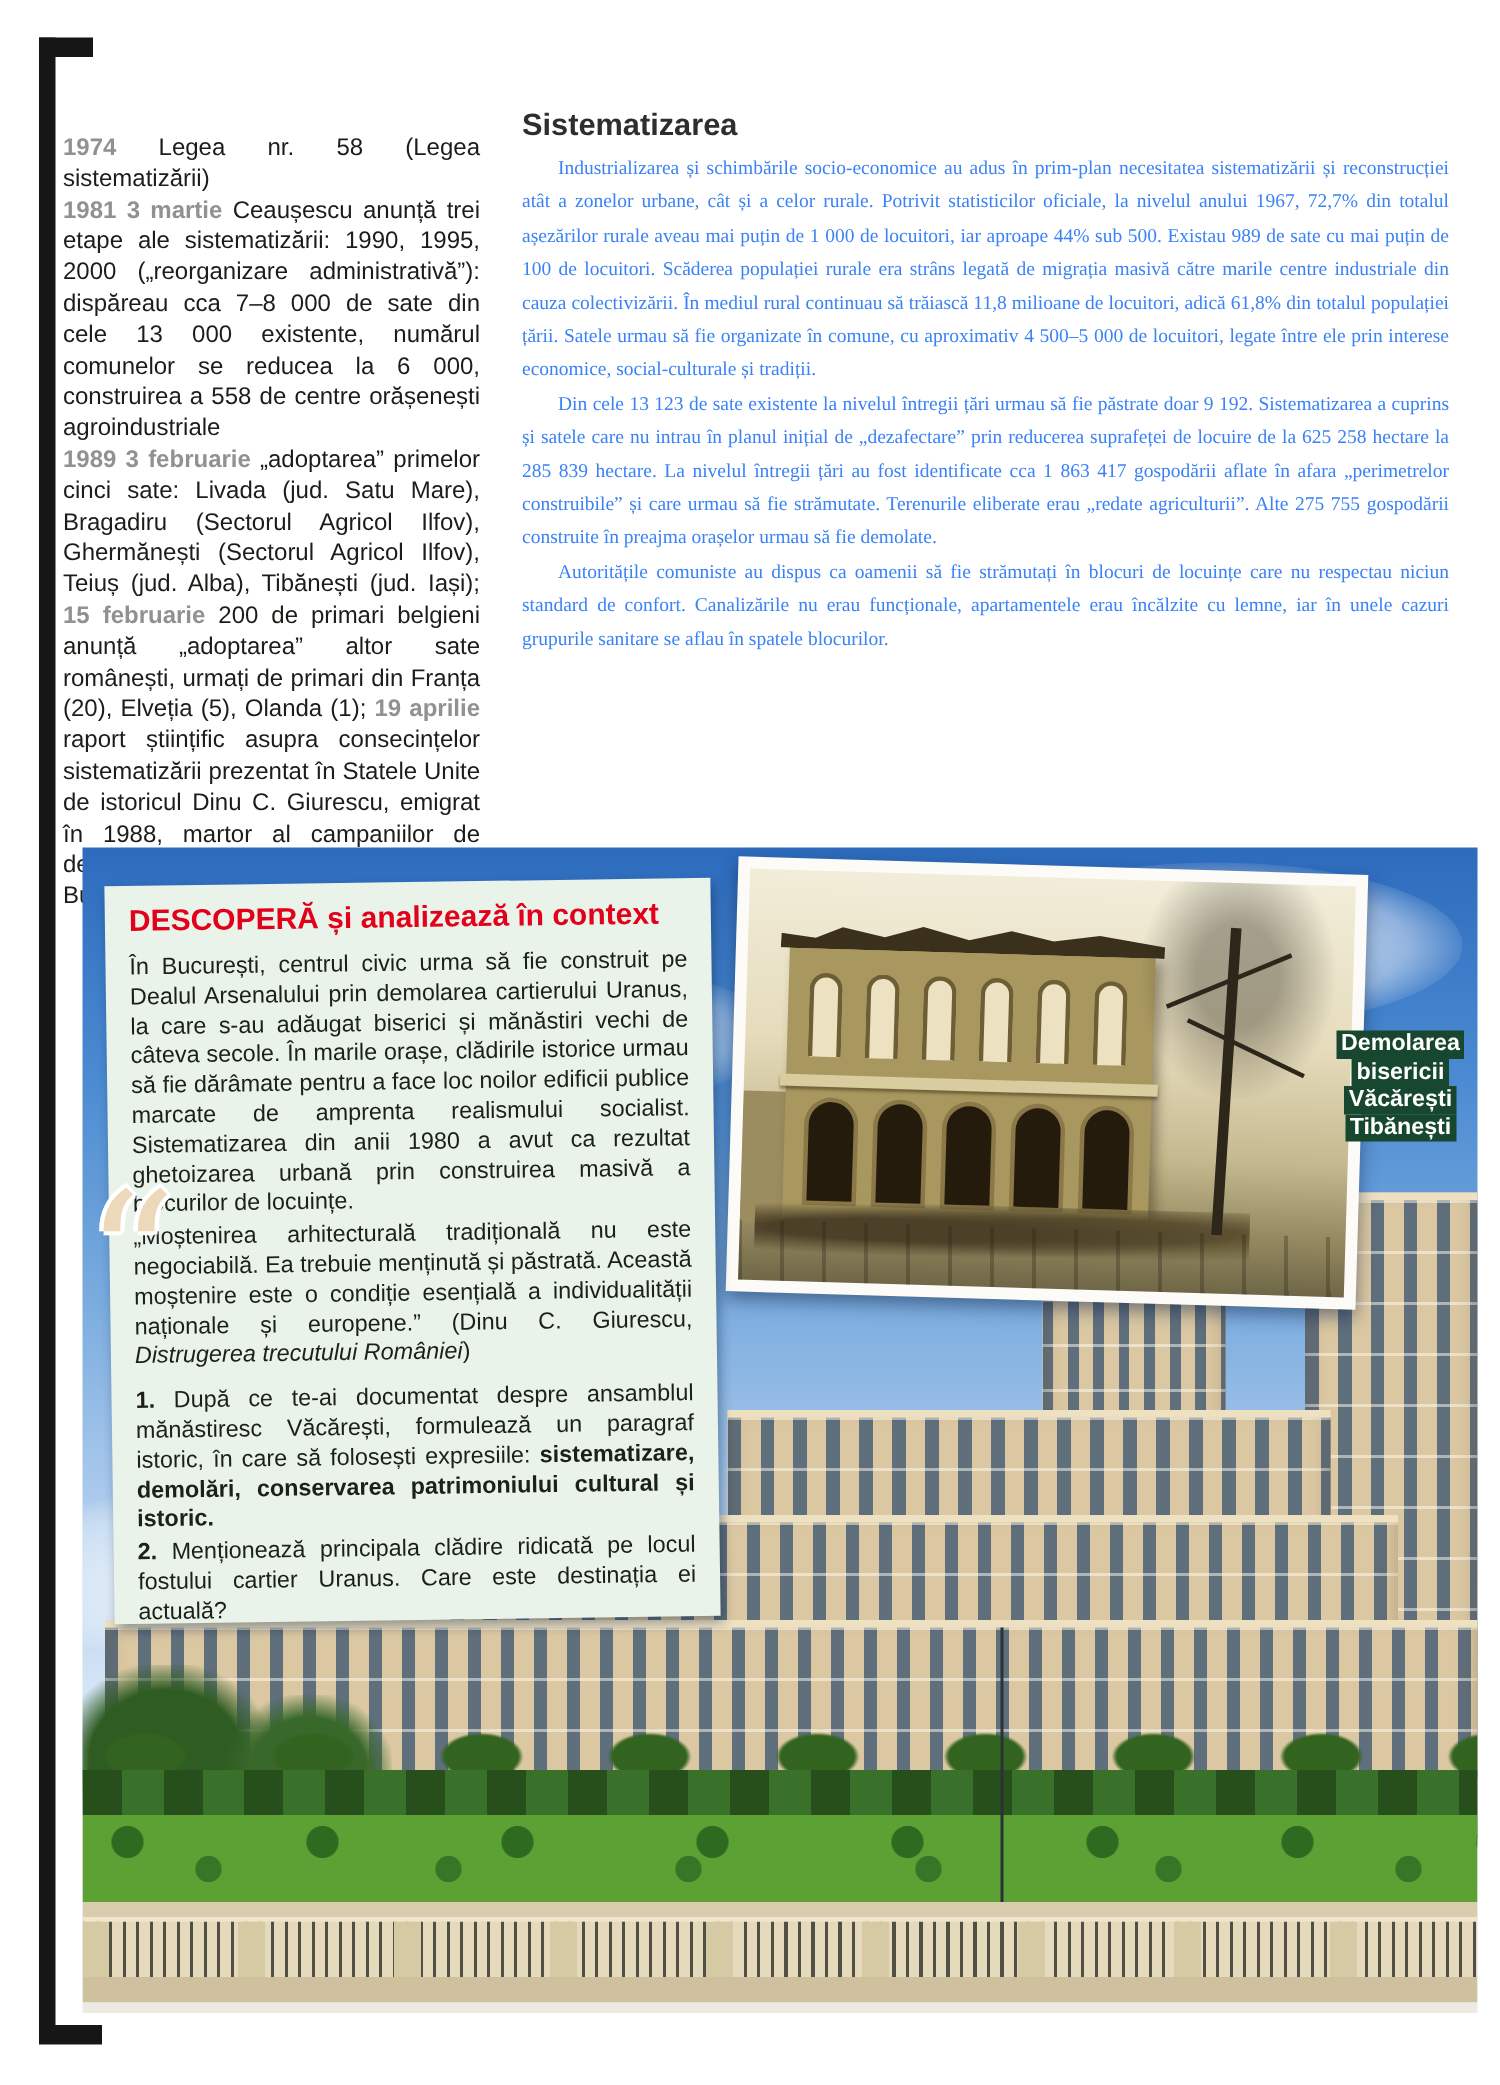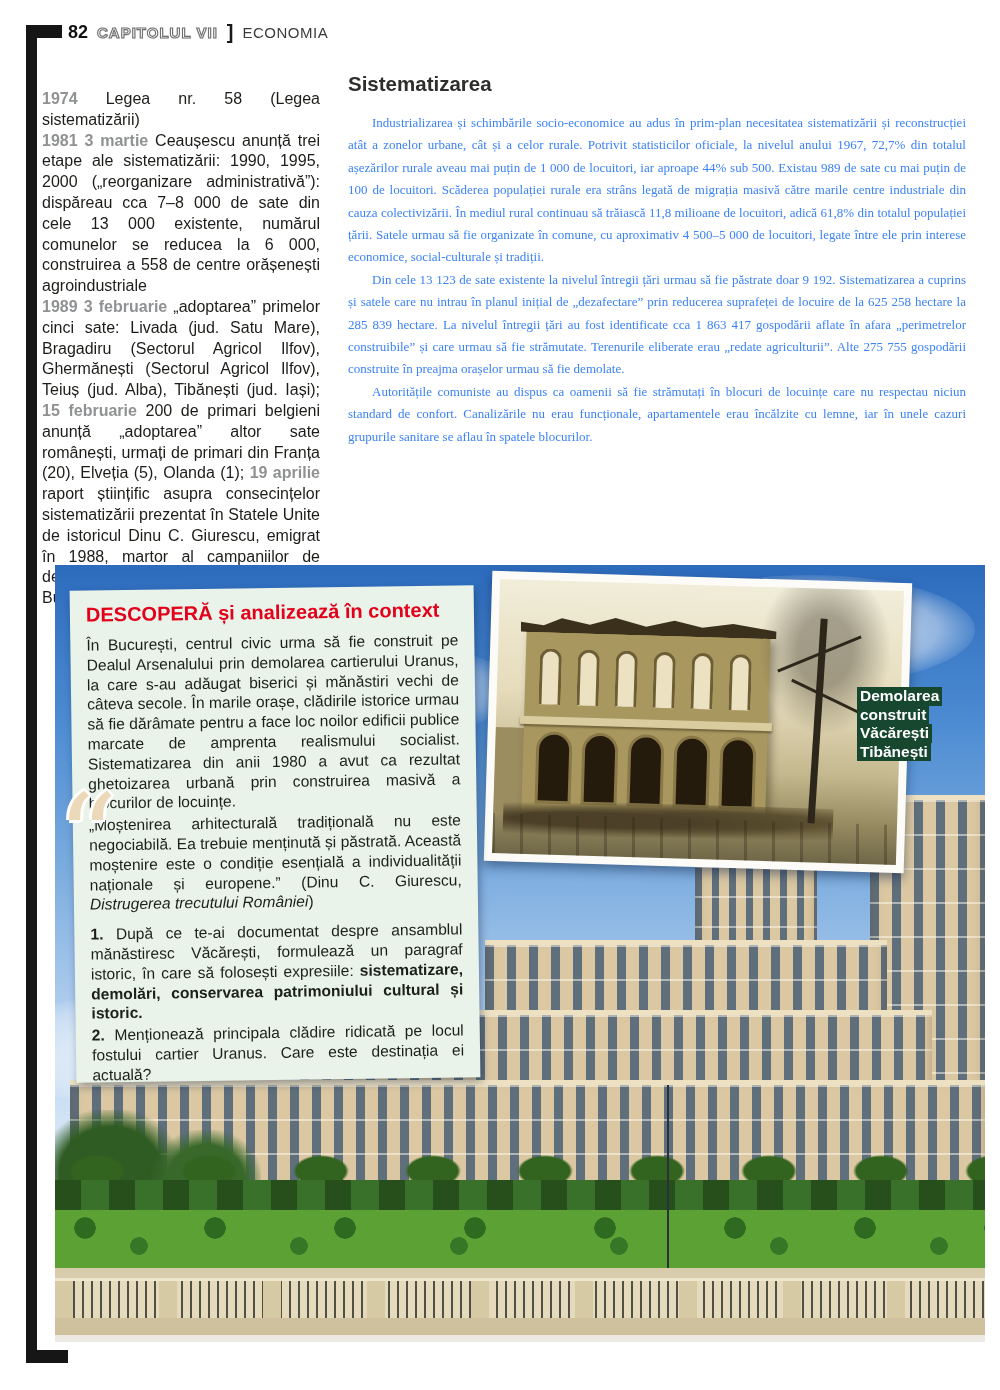--- a/index.html
+++ b/index.html
@@ -23,21 +23,21 @@
   .sidebar { position:absolute; left:42px; top:78px; width:278px; }
   .rep-box { background:#f6ecd9; border:1.5px solid #2a2a2a; border-left:6px solid #111; box-shadow:2px 4px 3px rgba(40,35,30,.45);
              text-align:center; padding:5px 4px 6px; }
   .rep-box span { font-size:16.5px; letter-spacing:1.2px; color:#3e3e3e; }
   .timeline { margin-top:11px; font-size:16px; line-height:20.8px; color:#1c1c19; text-align:justify; }
   .timeline p { margin:0; }
   .timeline .date { font-weight:bold; color:#8f9192; }
 
   
   .article { position:absolute; left:348px; top:72px; width:618px; }
-  .article h2 { font-size:20.5px; font-weight:bold; color:#2e2e2c; margin-bottom:16px; }
+  .article h2 { font-size:20.5px; font-weight:bold; color:#2e2e2c; margin-bottom:5px; }
   .article p { font-family:"Liberation Serif", serif; font-size:13px; line-height:22.4px; color:#3b82f6;
                text-align:justify; text-indent:24px; }
 
   
   .montage { position:absolute; left:55px; top:565px; width:930px; height:777px; overflow:hidden;
              background:linear-gradient(180deg,#2d6bbd 0%,#4c8bd2 20%,#78aade 38%,#a9c9ec 55%,#d3e4f5 72%,#e9f1fa 100%); }
   .cloud { position:absolute; border-radius:50%; background:radial-gradient(ellipse at 50% 50%, rgba(255,255,255,.95) 0%, rgba(255,255,255,.45) 55%, rgba(255,255,255,0) 75%); }
   .cl1 { left:590px; top:10px; width:330px; height:110px; }
   .cl2 { left:20px; top:250px; width:300px; height:130px; }
   .cl3 { left:230px; top:80px; width:230px; height:90px; opacity:.8; }
@@ -93,21 +93,21 @@
       background-image:repeating-linear-gradient(88deg, rgba(40,35,20,.30) 0 3px, rgba(0,0,0,0) 3px 28px); }
   .mon-side { position:absolute; left:0; top:148px; width:30px; height:88px; background:#9c8d60; }
   .mon-tree { position:absolute; left:318px; top:30px; width:7px; height:205px; background:#2d271b; transform:rotate(2deg); }
   .mon-tree::before, .mon-tree::after { content:""; position:absolute; background:#2d271b; height:3px; }
   .mon-tree::before { left:-44px; top:34px; width:90px; transform:rotate(-26deg); }
   .mon-tree::after { left:-28px; top:78px; width:86px; transform:rotate(22deg); }
   .mon-canopy { position:absolute; left:262px; top:-6px; width:130px; height:150px;
       background:radial-gradient(ellipse at 50% 45%, rgba(44,38,26,.38) 30%, rgba(44,38,26,0) 72%); }
 
   
-  .photo-caption { position:absolute; left:802px; top:122px; display:flex; flex-direction:column; align-items:flex-start; z-index:4; }
+  .photo-caption { position:absolute; left:836px; top:122px; display:flex; flex-direction:column; align-items:center; z-index:4; }
   .photo-caption span { background:#17472e; color:#fff; font-weight:bold; font-size:15.5px; line-height:18.6px; padding:0 3px; }
 
   
   .discover { position:absolute; left:18px; top:23px; width:404px; height:492px; background:#e9f3e9;
       transform:rotate(-0.8deg); box-shadow:2px 4px 8px rgba(10,30,60,.4); padding:13px 16px 10px; z-index:5; overflow:hidden; }
   .discover h3 { color:#e2001a; font-size:20px; font-weight:bold; margin-bottom:9px; }
   .discover p { font-size:15.6px; line-height:19.8px; color:#1c1f1c; text-align:justify; }
   .d-quote { margin-top:2px; }
   .d-quote i { font-style:italic; }
   .d-q { margin-top:2px; }
@@ -119,26 +119,20 @@
 </style>
 </head>
 <body>
 
 <div class="page">
 
   <div class="mark mark-top"></div>
   <div class="mark mark-vert"></div>
   <div class="mark mark-foot"></div>
 
-  <div class="hdr">
-    <span class="num">82</span>
-    <span class="chap">CAPITOLUL VII</span>
-    <span class="brk">]</span>
-    <span class="sect">ECONOMIA</span>
-  </div>
 
   <aside class="sidebar">
     <div class="timeline">
       <p><span class="date">1974</span><span> Legea nr. 58 (Legea sistematizării)</span></p>
       <p><span class="date">1981 3 martie</span><span> Ceaușescu anunță trei etape ale sistematizării: 1990, 1995, 2000 („reorganizare administrativă”): dispăreau cca 7–8 000 de sate din cele 13 000 existente, numărul comunelor se reducea la 6 000, construirea a 558 de centre orășenești agroindustriale</span></p>
       <p><span class="date">1989 3 februarie</span><span> „adoptarea” primelor cinci sate: Livada (jud. Satu Mare), Bragadiru (Sectorul Agricol Ilfov), Ghermănești (Sectorul Agricol Ilfov), Teiuș (jud. Alba), Tibănești (jud. Iași); </span><span class="date">15 februarie</span><span> 200 de primari belgieni anunță „adoptarea” altor sate românești, urmați de primari din Franța (20), Elveția (5), Olanda (1); </span><span class="date">19 aprilie</span><span> raport științific asupra consecințelor sistematizării prezentat în Statele Unite de istoricul Dinu C. Giurescu, emigrat în 1988, martor al campaniilor de demolare a monumentelor istorice din București.</span></p>
     </div>
   </aside>
 
   <main class="article">
@@ -192,21 +186,21 @@
         </div>
         <div class="mon-rubble"></div>
         <div class="mon-ground"></div>
         <div class="mon-canopy"></div>
         <div class="mon-tree"></div>
       </div>
     </div>
 
     <div class="photo-caption">
       <span>Demolarea</span>
-      <span>construit</span>
+      <span>bisericii</span>
       <span>Văcărești</span>
       <span>Tibănești</span>
     </div>
 
     <div class="discover">
       <h3>DESCOPERĂ și analizează în context</h3>
       <p class="d-intro">În București, centrul civic urma să fie construit pe Dealul Arsenalului prin demolarea cartierului Uranus, la care s-au adăugat biserici și mănăstiri vechi de câteva secole. În marile orașe, clădirile istorice urmau să fie dărâmate pentru a face loc noilor edificii publice marcate de amprenta realismului socialist. Sistematizarea din anii 1980 a avut ca rezultat ghetoizarea urbană prin construirea masivă a blocurilor de locuințe.</p>
       <p class="d-quote"><span>„Moștenirea arhitecturală tradițională nu este negociabilă. Ea trebuie menținută și păstrată. Această moștenire este o condiție esențială a individualității naționale și europene.” </span><span>(Dinu C. Giurescu, </span><i>Distrugerea trecutului României</i><span>)</span></p>
       <p class="d-q d-q1"><b class="qn">1.</b><span> După ce te-ai documentat despre ansamblul mănăstiresc Văcărești, formulează un paragraf istoric, în care să folosești expresiile: </span><b>sistematizare, demolări, conservarea patrimoniului cultural și istoric.</b></p>
       <p class="d-q"><b class="qn">2.</b><span> Menționează principala clădire ridicată pe locul fostului cartier Uranus. Care este destinația ei actuală?</span></p>

